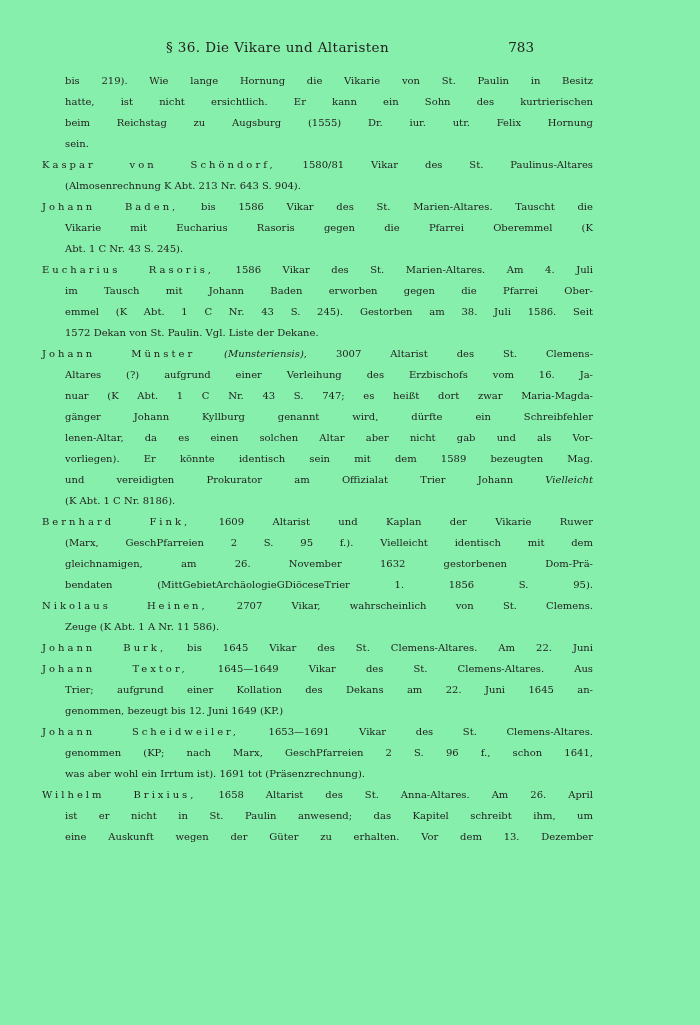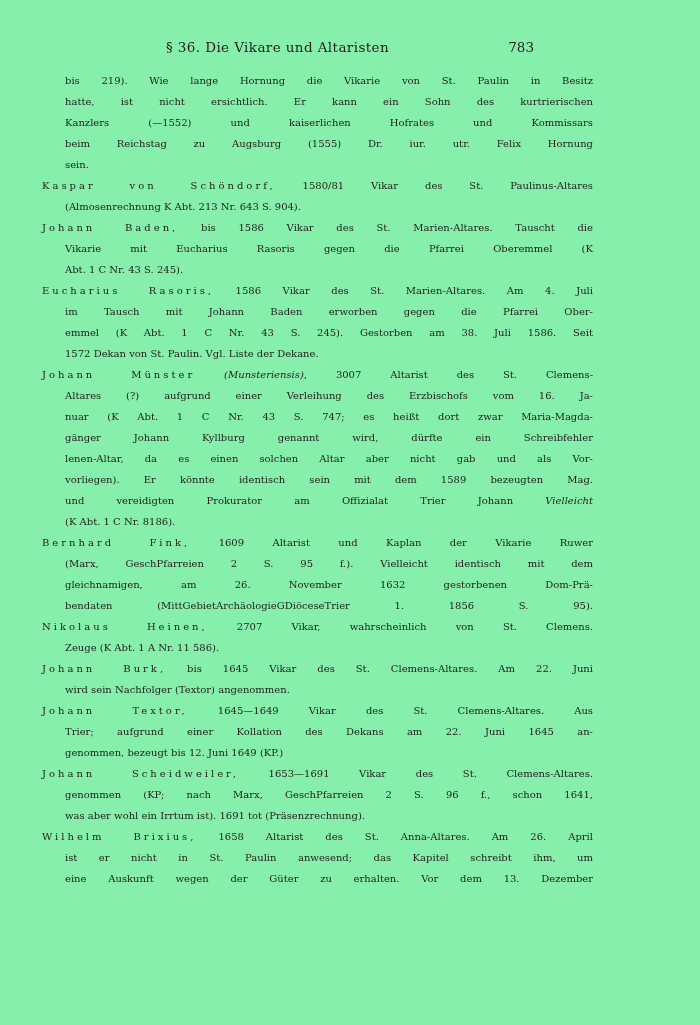--- a/index.html
+++ b/index.html
@@ -60,21 +60,20 @@
 
 <div class="page">
   <div class="running-header">
     <div class="header-title-box">§ 36. Die Vikare und Altaristen</div>
     <div class="page-number">783</div>
   </div>
   <div class="body-text">
       <div class="entry">
         <div class="line"><span>bis 219). Wie lange Hornung die Vikarie von St. Paulin in Besitz</span></div>
         <div class="line"><span>hatte, ist nicht ersichtlich. Er kann ein Sohn des kurtrierischen</span></div>
-        <div class="line"><span>Kanzlers (—1552) und kaiserlichen Hofrates und Kommissars</span></div>
         <div class="line"><span>beim Reichstag zu Augsburg (1555) Dr. iur. utr. Felix Hornung</span></div>
         <div class="line last"><span>sein.</span></div>
       </div>
       <div class="entry">
         <div class="line first"><span class="name">Kaspar von Schöndorf,</span><span> 1580/81 Vikar des St. Paulinus-Altares</span></div>
         <div class="line last"><span>(Almosenrechnung K Abt. 213 Nr. 643 S. 904).</span></div>
       </div>
       <div class="entry">
         <div class="line first"><span class="name">Johann Baden,</span><span> bis 1586 Vikar des St. Marien-Altares. Tauscht die</span></div>
         <div class="line"><span>Vikarie mit Eucharius Rasoris gegen die Pfarrei Oberemmel (K</span></div>
@@ -101,21 +100,20 @@
         <div class="line"><span>(Marx, GeschPfarreien 2 S. 95 f.). Vielleicht identisch mit dem</span></div>
         <div class="line"><span>gleichnamigen, am 26. November 1632 gestorbenen Dom-Prä-</span></div>
         <div class="line"><span>bendaten (MittGebietArchäologieGDiöceseTrier 1. 1856 S. 95).</span></div>
       </div>
       <div class="entry">
         <div class="line first"><span class="name">Nikolaus Heinen,</span><span> 2707 Vikar, wahrscheinlich von St. Clemens.</span></div>
         <div class="line last"><span>Zeuge (K Abt. 1 A Nr. 11 586).</span></div>
       </div>
       <div class="entry">
         <div class="line first"><span class="name">Johann Burk,</span><span> bis 1645 Vikar des St. Clemens-Altares. Am 22. Juni</span></div>
-        <div class="line last"><span>wird sein Nachfolger (Textor) angenommen.</span></div>
       </div>
       <div class="entry">
         <div class="line first"><span class="name">Johann Textor,</span><span> 1645—1649 Vikar des St. Clemens-Altares. Aus</span></div>
         <div class="line"><span>Trier; aufgrund einer Kollation des Dekans am 22. Juni 1645 an-</span></div>
         <div class="line last"><span>genommen, bezeugt bis 12. Juni 1649 (KP.)</span></div>
       </div>
       <div class="entry">
         <div class="line first"><span class="name">Johann Scheidweiler,</span><span> 1653—1691 Vikar des St. Clemens-Altares.</span></div>
         <div class="line"><span>genommen (KP; nach Marx, GeschPfarreien 2 S. 96 f., schon 1641,</span></div>
         <div class="line last"><span>was aber wohl ein Irrtum ist). 1691 tot (Präsenzrechnung).</span></div>

